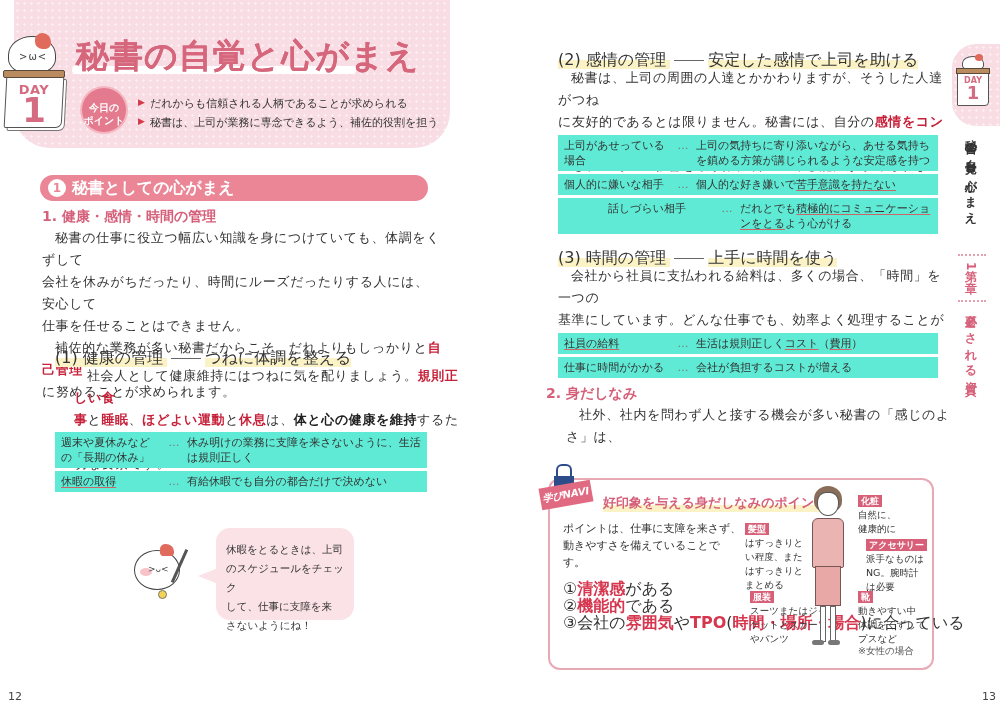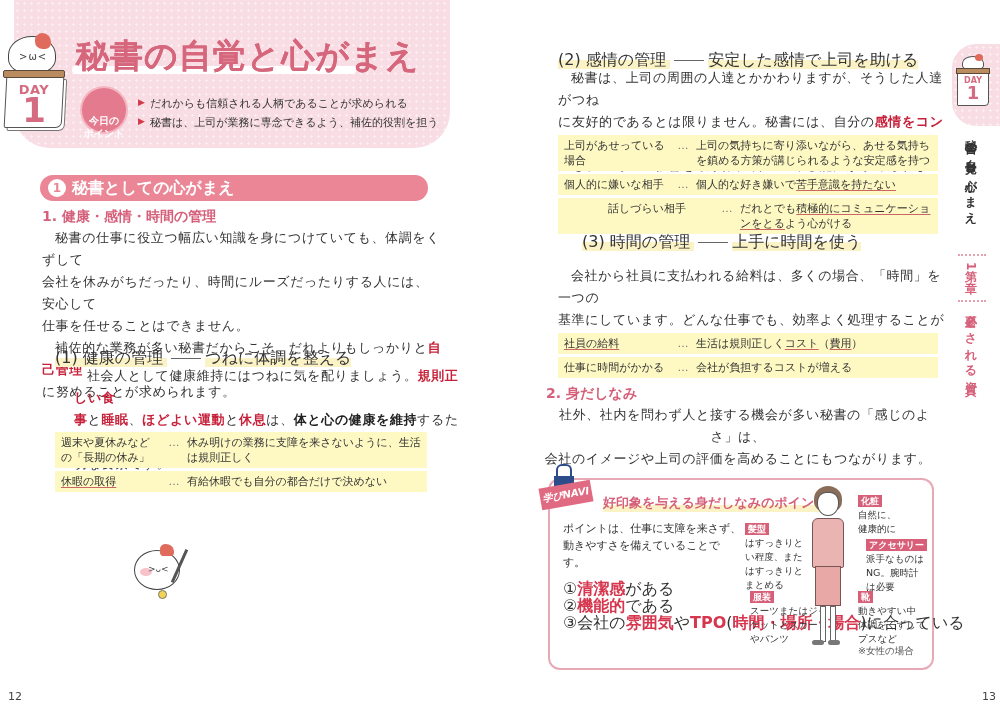--- a/index.html
+++ b/index.html
@@ -52,21 +52,21 @@
     text-shadow: 0 0 0 #d6667c;
   }
   .title-underline {
     position: absolute; left: 72px; top: 66px; width: 284px; height: 8px;
     background: #ffffff; border-radius: 4px;
   }
   .point-badge {
     position: absolute; left: 82px; top: 88px; width: 44px; height: 44px;
     background: #e47a8d; border-radius: 50%;
     color: #fff; font-size: 10px; font-weight: bold; text-align: center; line-height: 13px;
-    padding-top: 26px; box-shadow: 0 0 0 2px #f4b6c1;
+    padding-top: 13px; box-shadow: 0 0 0 2px #f4b6c1;
   }
   .points { position: absolute; left: 138px; top: 96px; font-size: 11px; color: #333; }
   .points li { list-style: none; margin-bottom: 4px; position: relative; padding-left: 12px; }
   .points li::before { content: "▶"; position: absolute; left: 0; top: 1px; font-size: 9px; color: #d43a4a; }
 
   
   .section-bar {
     position: absolute; left: 40px; top: 175px; width: 388px; height: 26px;
     background: #ea8696; border-radius: 13px;
     color: #fff; font-weight: bold; font-size: 16px; line-height: 26px; padding-left: 8px;
@@ -82,21 +82,21 @@
   .body-text .ind { display: inline-block; width: 13px; }
   .red { color: #c7213a; font-weight: bold; }
   .bold { font-weight: bold; color: #222; }
 
   .sub-head { position: absolute; font-size: 16px; color: #333; }
   .sub-head .hl { background: linear-gradient(transparent 55%, #fbf3c6 55%); padding-right: 4px; }
   .sub-head .dash { display: inline-block; width: 30px; height: 1px; background: #666; vertical-align: 4px; margin: 0 4px; }
   .sub-head .hl2 { background: linear-gradient(transparent 55%, #fbf3c6 55%); }
 
   .tbl { position: absolute; font-size: 11px; color: #333; }
-  .tbl .row { display: flex; background: #fef9c3; margin-bottom: 3px; padding: 3px 6px; line-height: 15px; }
+  .tbl .row { display: flex; background: #5eead4; margin-bottom: 3px; padding: 3px 6px; line-height: 15px; }
   .tbl .row .k { flex: none; }
   .tbl .row .dots { flex: none; width: 26px; text-align: center; color: #777; }
   .tbl .row .v { flex: 1; }
   .ul { text-decoration: underline; text-decoration-color: #c66; text-underline-offset: 2px; }
 
   
   .mascot { position: absolute; left: 128px; top: 540px; width: 70px; height: 70px; }
   .m-head { position: absolute; left: 6px; top: 10px; width: 46px; height: 40px; background: #fff; border: 1.5px solid #444; border-radius: 50%; }
   .m-ear { position: absolute; left: 32px; top: 4px; width: 14px; height: 12px; background: #e06a5c; border-radius: 40% 60% 30% 30%; }
   .m-cheek { position: absolute; left: 12px; top: 28px; width: 12px; height: 8px; background: #f7c2c8; border-radius: 50%; }
@@ -231,20 +231,26 @@
   </div>
 
   <div class="mascot">
     <div class="m-head"></div>
     <div class="m-ear"></div>
     <div class="m-cheek"></div>
     <div class="m-face">&gt;ᴗ&lt;</div>
     <div class="m-pointer"></div>
     <div class="m-bell"></div>
   </div>
+  <div class="bubble">
+    <div>休暇をとるときは、上司</div>
+    <div>のスケジュールをチェック</div>
+    <div>して、仕事に支障を来</div>
+    <div>さないようにね！</div>
+  </div>
 
   <div class="page-num" style="left:8px;">12</div>
 </div>
 
 <div class="page page-right"></div>
 
 <div class="sub-head" style="left:558px; top:50px;">
   <span class="hl">(2) 感情の管理</span><span class="dash"></span><span class="hl2">安定した感情で上司を助ける</span>
 </div>
 <div class="body-text" style="left:558px; top:67px; width:390px;">
@@ -264,21 +270,21 @@
     <span class="dots">…</span>
     <span class="v"><span>個人的な好き嫌いで</span><span class="ul">苦手意識を持たない</span></span>
   </div>
   <div class="row">
     <span class="k" style="width:106px;margin-left:44px;">話しづらい相手</span>
     <span class="dots">…</span>
     <span class="v"><span>だれとでも</span><span class="ul">積極的にコミュニケーションをとる</span><span>よう心がける</span></span>
   </div>
 </div>
 
-<div class="sub-head" style="left:558px; top:232px;margin-left:24px;">
+<div class="sub-head" style="left:558px; top:248px;">
   <span class="hl">(3) 時間の管理</span><span class="dash"></span><span class="hl2">上手に時間を使う</span>
 </div>
 <div class="body-text" style="left:558px; top:265px; width:390px;">
   <div><span class="ind"></span><span>会社から社員に支払われる給料は、多くの場合、「時間」を一つの</span></div>
   <div>基準にしています。どんな仕事でも、効率よく処理することが大切で</div>
   <div>す。</div>
 </div>
 
 <div class="tbl" style="left:558px; top:333px; width:380px;">
   <div class="row">
@@ -287,23 +293,22 @@
     <span class="v"><span>生活は規則正しく</span><span class="ul">コスト</span><span>（</span><span class="ul">費用</span><span>）</span></span>
   </div>
   <div class="row">
     <span class="k" style="width:106px;">仕事に時間がかかる</span>
     <span class="dots">…</span>
     <span class="v">会社が負担するコストが増える</span>
   </div>
 </div>
 
 <div class="h-sub" style="left:546px; top:385px;">2. 身だしなみ</div>
-<div class="body-text" style="left:538px; top:404px; width:400px;text-align:center;">
+<div class="body-text" style="left:566px; top:404px; width:400px;">
   <div><span class="ind"></span><span>社外、社内を問わず人と接する機会が多い秘書の「感じのよさ」は、</span></div>
-  <div>会社のイメージや上司の評価を高めることにもつながります。</div>
 </div>
 
 <div class="navi-box"></div>
 <div class="navi-clip"></div>
 <div class="navi-tag">学びNAVI</div>
 <div class="navi-title">好印象を与える身だしなみのポイント</div>
 
 <div class="navi-text">
   <div>ポイントは、仕事に支障を来さず、</div>
   <div>動きやすさを備えていることで</div>

